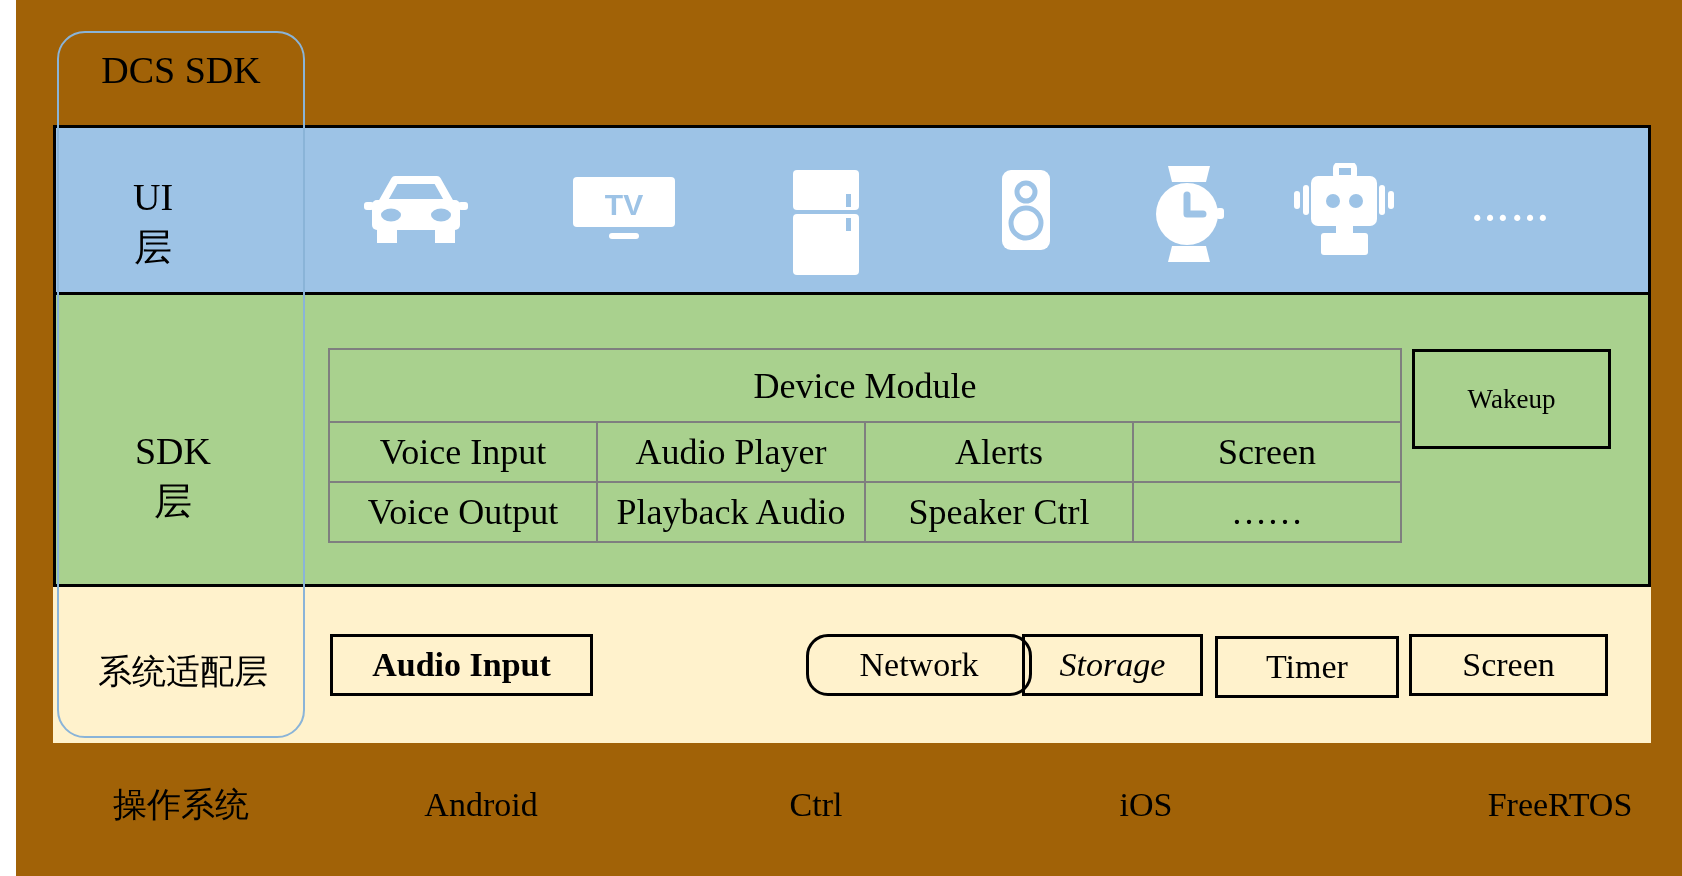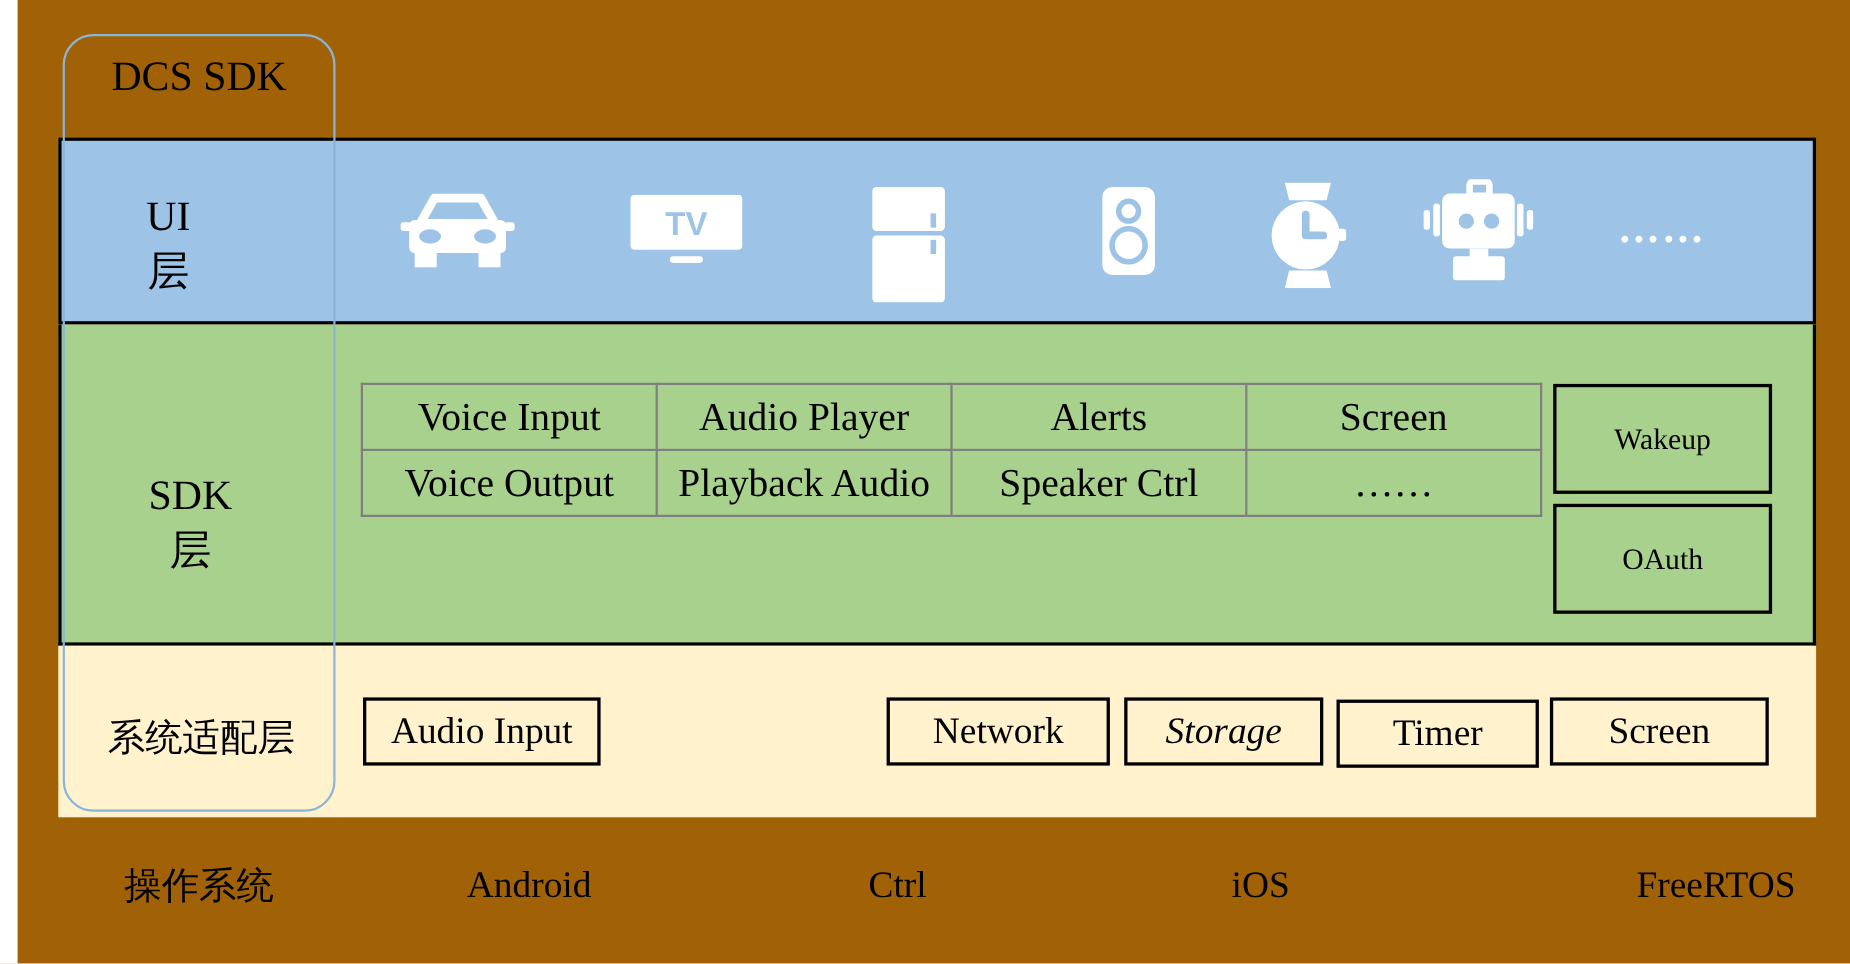--- a/index.html
+++ b/index.html
@@ -62,23 +62,23 @@
     position:absolute;left:1396px;width:199px;height:100px;z-index:4;
     border:3px solid #000;display:flex;align-items:center;justify-content:center;font-size:27px;
   }
   .box-wakeup{top:349px;}
   .box-oauth{top:458px;}
   
   .adapter-box{
     position:absolute;top:634px;height:62px;z-index:4;
     border:3px solid #000;display:flex;align-items:center;justify-content:center;font-size:34px;
   }
-  .ab-0{left:314px;width:216px;}
+  .ab-0{left:314px;width:263px;font-weight:bold;}
   .ab-1{left:548px;width:227px;}
-  .ab-2{left:790px;width:203px;}
+  .ab-2{left:790px;width:226px;border-radius:22px;}
   .ab-3{left:1006px;width:181px;font-style:italic;}
   .ab-4{left:1199px;width:184px;top:636px;}
   .ab-5{left:1393px;width:199px;}
   
   .os-label{position:absolute;top:805px;transform:translate(-50%,-50%);font-size:34px;white-space:nowrap;}
   .os-0{left:165px;}
   .os-1{left:465px;}
   .os-2{left:800px;}
   .os-3{left:1130px;}
   .os-4{left:1544px;}
@@ -159,37 +159,39 @@
       <rect x="94" y="28" width="6" height="18" rx="3" fill="#fff"></rect>
       <rect x="85" y="22" width="6" height="30" rx="3" fill="#fff"></rect>
       <rect x="42" y="63" width="17" height="9" fill="#fff"></rect>
       <rect x="27" y="70" width="47" height="22" rx="3" fill="#fff"></rect>
     </svg>
   </div>
   <div class="ui-ellipsis">……</div>
 
   <table class="dm-table">
     <tbody>
+        <tr>
+      <td colspan="4" class="dm-title-cell">Device Module</td>
+    </tr>
     <tr>
       <td>Voice Input</td>
       <td>Audio Player</td>
       <td>Alerts</td>
       <td>Screen</td>
     </tr>
     <tr>
       <td>Voice Output</td>
       <td>Playback Audio</td>
       <td>Speaker Ctrl</td>
       <td>……</td>
     </tr>
   </tbody>
     </table>
 
   <div class="side-box box-wakeup">Wakeup</div>
-  <div class="side-box box-oauth">OAuth</div>
 
   <div class="adapter-box ab-0">Audio Input</div>
   <div class="adapter-box ab-2">Network</div>
   <div class="adapter-box ab-3">Storage</div>
   <div class="adapter-box ab-4">Timer</div>
   <div class="adapter-box ab-5">Screen</div>
 
   <div class="os-label os-0">操作系统</div>
   <div class="os-label os-1">Android</div>
   <div class="os-label os-2">Ctrl</div>

